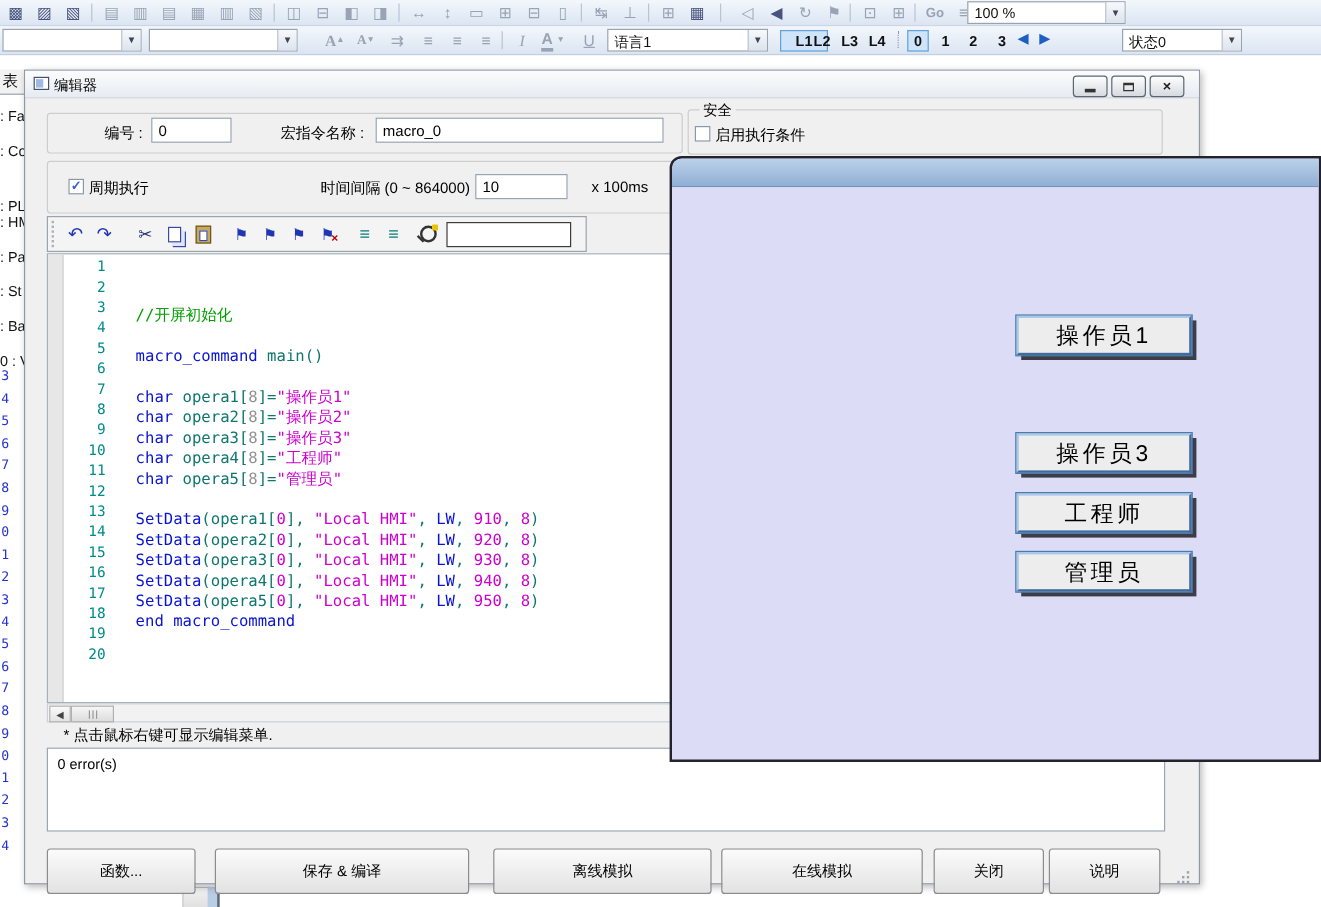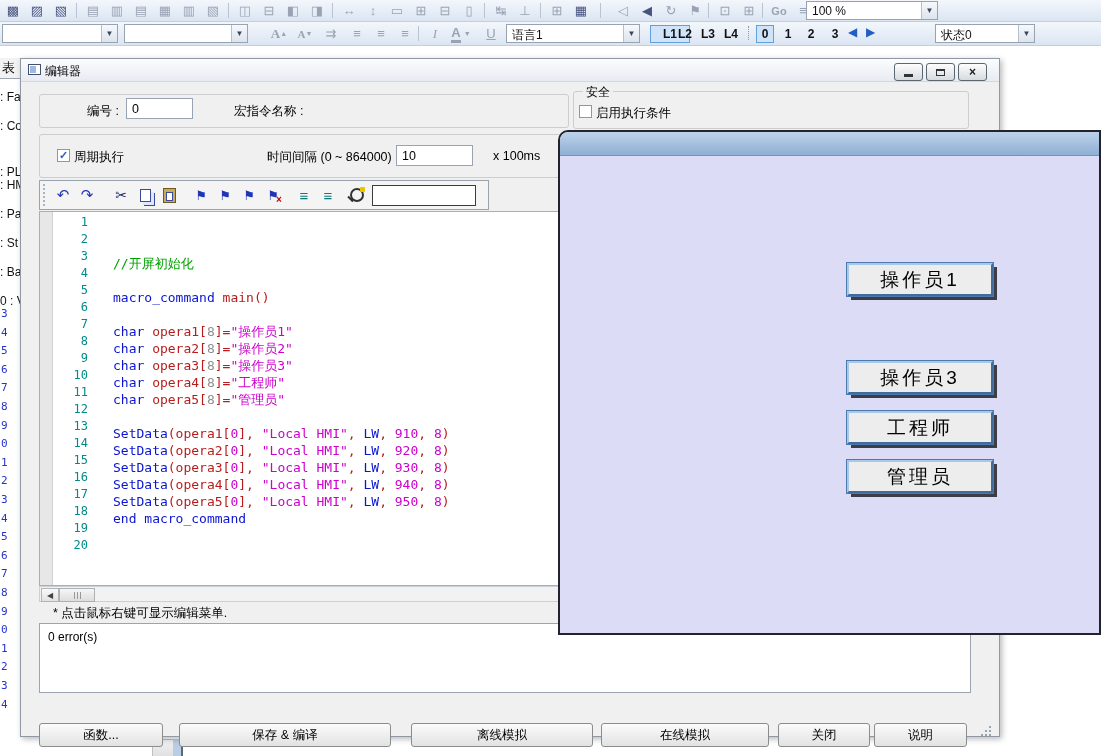--- a/index.html
+++ b/index.html
@@ -56,30 +56,30 @@
   .copyic{position:relative;width:9px;height:11px;background:#fff;border:1px solid #3a4a9a;box-shadow:3px 3px 0 #dfe6ff,4px 4px 0 #3a4a9a;}
   .pasteic{position:relative;width:11px;height:13px;background:#c9a95e;border:1px solid #6a5a20;}
   .pasteic::after{content:"";position:absolute;left:2px;top:3px;width:5px;height:7px;background:#fff;border:1px solid #3a4a9a;}
   .findin{position:absolute;left:332px;top:4px;width:104px;height:21px;background:#fff;border:1px solid #3c3c3c;box-sizing:border-box;font-size:12px;padding:2px 4px;}
   
   .codebox{position:absolute;left:18px;top:152px;width:932px;height:375px;background:#fff;border:1px solid #a6b0ba;box-sizing:border-box;overflow:hidden;}
   .mstrip{position:absolute;left:0;top:0;width:12px;height:100%;background:#e7e7e7;border-right:1px solid #d0d0d0;}
   .crow{position:absolute;left:12px;display:flex;height:17px;font-family:"DejaVu Sans Mono",monospace;font-size:13px;line-height:17px;white-space:pre;}
   .crow .ln{width:36px;text-align:right;padding-right:5px;color:#008b8b;font-size:12px;flex:none;}
   .crow .lc{border-left:1px dotted #84a8a8;padding-left:19px;margin-top:24px;}
-  .kw{color:#0a14d2;} .id{color:#b91c1c;} .str{color:#cd00cd;} .num{color:#cd00cd;} .numg{color:#8f8f8f;} .cm{color:#00a000;}
+  .kw{color:#0a14d2;} .id{color:#0f766e;} .str{color:#cd00cd;} .num{color:#cd00cd;} .numg{color:#8f8f8f;} .cm{color:#00a000;}
   
   .sbar{position:absolute;left:18px;top:527px;width:932px;height:16px;background:#f2f2f2;border:1px solid #c9d0d8;box-sizing:border-box;}
   .sarrow{position:absolute;left:1px;top:1px;width:16px;height:12px;background:linear-gradient(#fafafa,#e2e2e2);border:1px solid #b4b4b4;display:flex;align-items:center;justify-content:center;font-size:8px;color:#444;}
   .sthumb{position:absolute;left:19px;top:1px;width:34px;height:12px;background:linear-gradient(#f6f6f6,#dddddd);border:1px solid #b0b0b0;display:flex;align-items:center;justify-content:center;}
   .sthumb i{display:block;width:1px;height:7px;background:#999;box-shadow:3px 0 0 #999,6px 0 0 #999;margin-right:6px;}
   .hinttxt{position:absolute;left:12px;top:546px;font-size:12.5px;color:#000;margin-left:20px;}
   .errbox{position:absolute;left:18px;top:564px;width:932px;height:70px;background:#fff;border:1px solid #9aa5b1;box-sizing:border-box;}
   .errtxt{position:absolute;left:8px;top:6px;font-size:12px;color:#000;}
-  .bbtn{position:absolute;top:664px;height:24px;background:linear-gradient(#fbfbfb,#e2e2e2);border:1px solid #8c8c8c;border-radius:3px;box-sizing:border-box;display:flex;align-items:center;justify-content:center;font-size:12.5px;color:#000;}
+  .bbtn{position:absolute;top:648px;height:38px;background:linear-gradient(#fbfbfb,#e2e2e2);border:1px solid #8c8c8c;border-radius:3px;box-sizing:border-box;display:flex;align-items:center;justify-content:center;font-size:12.5px;color:#000;}
   .rgrip{position:absolute;right:8px;bottom:8px;width:2px;height:2px;background:#9aa4ae;box-shadow:-8px 8px 0 #9aa4ae,-4px 4px 0 #9aa4ae,0 8px 0 #9aa4ae,-4px 8px 0 #9aa4ae,0 4px 0 #9aa4ae,0 0 0 #9aa4ae;}
   
   .hwin{position:absolute;left:558px;top:130px;width:543px;height:505px;background:#dcdcf6;border:2px solid #23232d;border-top-left-radius:10px;box-sizing:border-box;overflow:hidden;}
   .htitle{height:23px;background:linear-gradient(#bdd2ea,#8fafd4);border-bottom:1px solid #7792b8;border-top-left-radius:8px;}
   .hbtn{position:absolute;left:287px;width:146px;height:33px;background:#ededed;border:2px solid;border-color:#a9c7e7 #3f6b9e #3f6b9e #a9c7e7;outline:1px solid #4d7aac;box-shadow:4px 4px 0 #3d3d47;display:flex;align-items:center;justify-content:center;font-size:19px;letter-spacing:3px;color:#000;box-sizing:border-box;}
 </style>
 </head>
 <body>
 
 <div class="stage">
@@ -227,20 +227,21 @@
         </span>
       <span class="wbtn" style="left:937px">
           <span class="clsgl">×</span>
         </span>
     </div>
 
     <div class="grp" style="left:18px;top:35px;width:530px;height:34px"></div>
     <span class="flabel" style="left:66px;top:44px">编号 :</span>
     <input class="tin" style="left: 105px; top: 39px; width: 67px; height: 21px;" value="0">
     <span class="flabel" style="left:213px;top:44px">宏指令名称 :</span>
+    <input class="tin" style="left: 292px; top: 39px; width: 240px; height: 21px;" value="macro_0">
 
     <div class="grp" style="left:552px;top:32px;width:396px;height:38px"></div>
     <span class="grplabel" style="left:562px;top:25px">安全</span>
     <span class="cb" style="left:558px;top:46px"></span>
     <span class="flabel" style="left:575px;top:46px">启用执行条件</span>
 
     <div class="grp" style="left:18px;top:75px;width:930px;height:44px"></div>
     <span class="cb" style="left:36px;top:90px">✓</span>
     <span class="flabel" style="left:53px;top:90px">周期执行</span>
     <span class="flabel" style="left:246px;top:90px">时间间隔 (0 ~ 864000) :</span>

